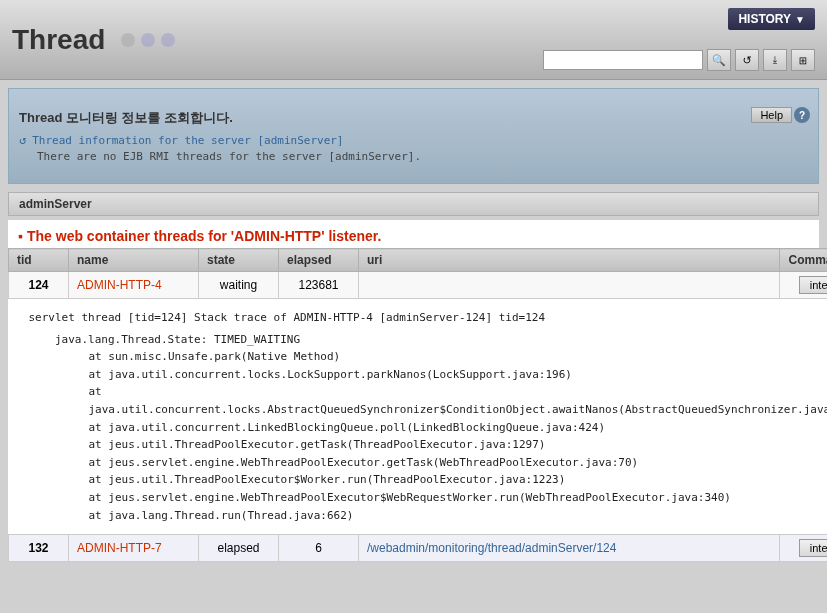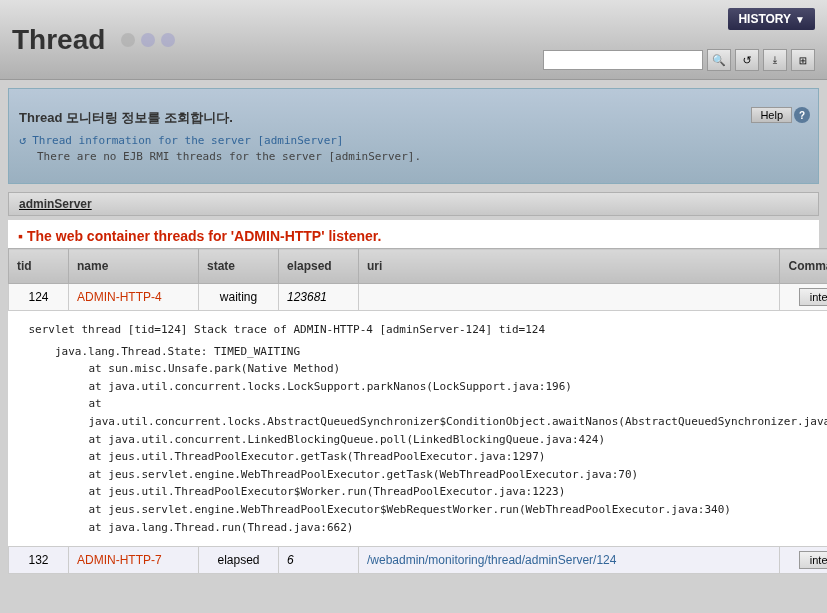--- a/index.html
+++ b/index.html
@@ -147,21 +147,20 @@
     .info-line-plain {
       color: #444;
       font-size: 11px;
       font-family: monospace;
       margin-left: 18px;
     }
 
     
     .server-section {
       margin: 4px 8px;
-      text-decoration: underline;
     }
     .server-label {
       background: linear-gradient(to bottom, #e0e0e0, #c8c8c8);
       border: 1px solid #b0b0b0;
       padding: 4px 10px;
       font-size: 12px;
       color: #333;
       font-weight: bold;
     }
 
@@ -182,37 +181,37 @@
 
     
     .thread-table {
       width: 100%;
       border-collapse: collapse;
       margin: 0;
     }
     .thread-table th {
       background: linear-gradient(to bottom, #d8d8d8, #c0c0c0);
       border: 1px solid #b0b0b0;
-      padding: 10px 8px;
+      padding: 4px 8px;
       text-align: left;
       font-size: 12px;
       font-weight: bold;
       color: #333;
     }
     .thread-table td {
       border: 1px solid #ccc;
       padding: 4px 8px;
       font-size: 12px;
       background: #f8f8f8;
       vertical-align: middle;
     }
-    .thread-table td.tid { text-align: center; width: 60px; }
+    .thread-table td.tid { text-align: center; width: 60px; font-weight: bold; }
     .thread-table td.name { width: 130px; color: #cc3300; }
     .thread-table td.state { width: 80px; text-align: center; }
-    .thread-table td.elapsed { width: 80px; text-align: left; font-style: italic; }
+    .thread-table td.elapsed { width: 80px; text-align: center; }
     .thread-table td.uri { color: #336699; }
     .thread-table td.cmd { width: 100px; text-align: center; }
 
     .link-text { color: #cc3300; text-decoration: none; cursor: pointer; }
     .uri-link { color: #336699; text-decoration: none; cursor: pointer; }
 
     .interrupt-btn {
       background: linear-gradient(to bottom, #f0f0f0, #d8d8d8);
       border: 1px solid #999;
       padding: 2px 10px;

